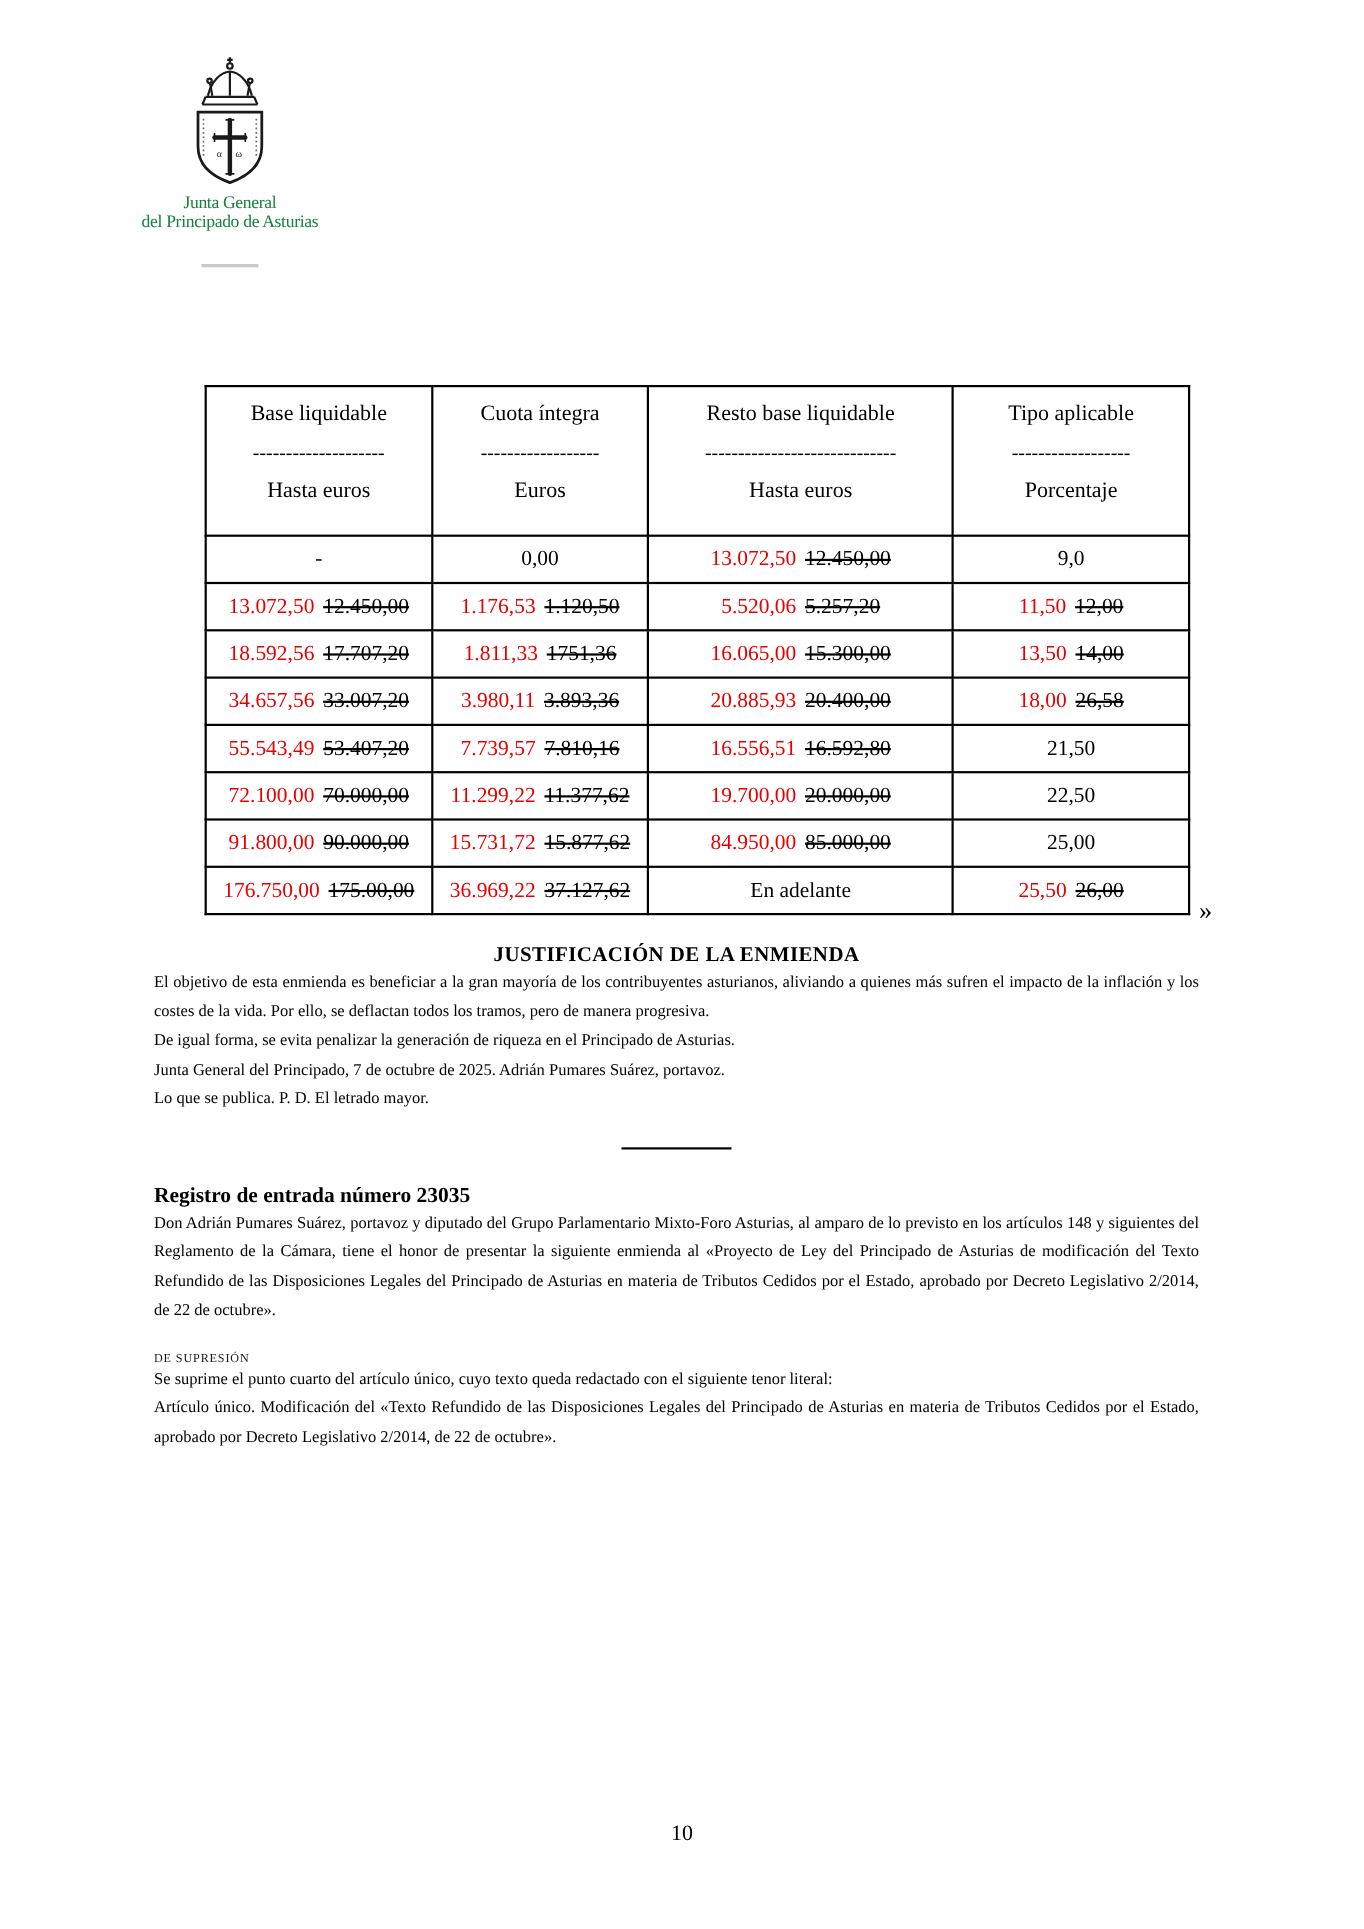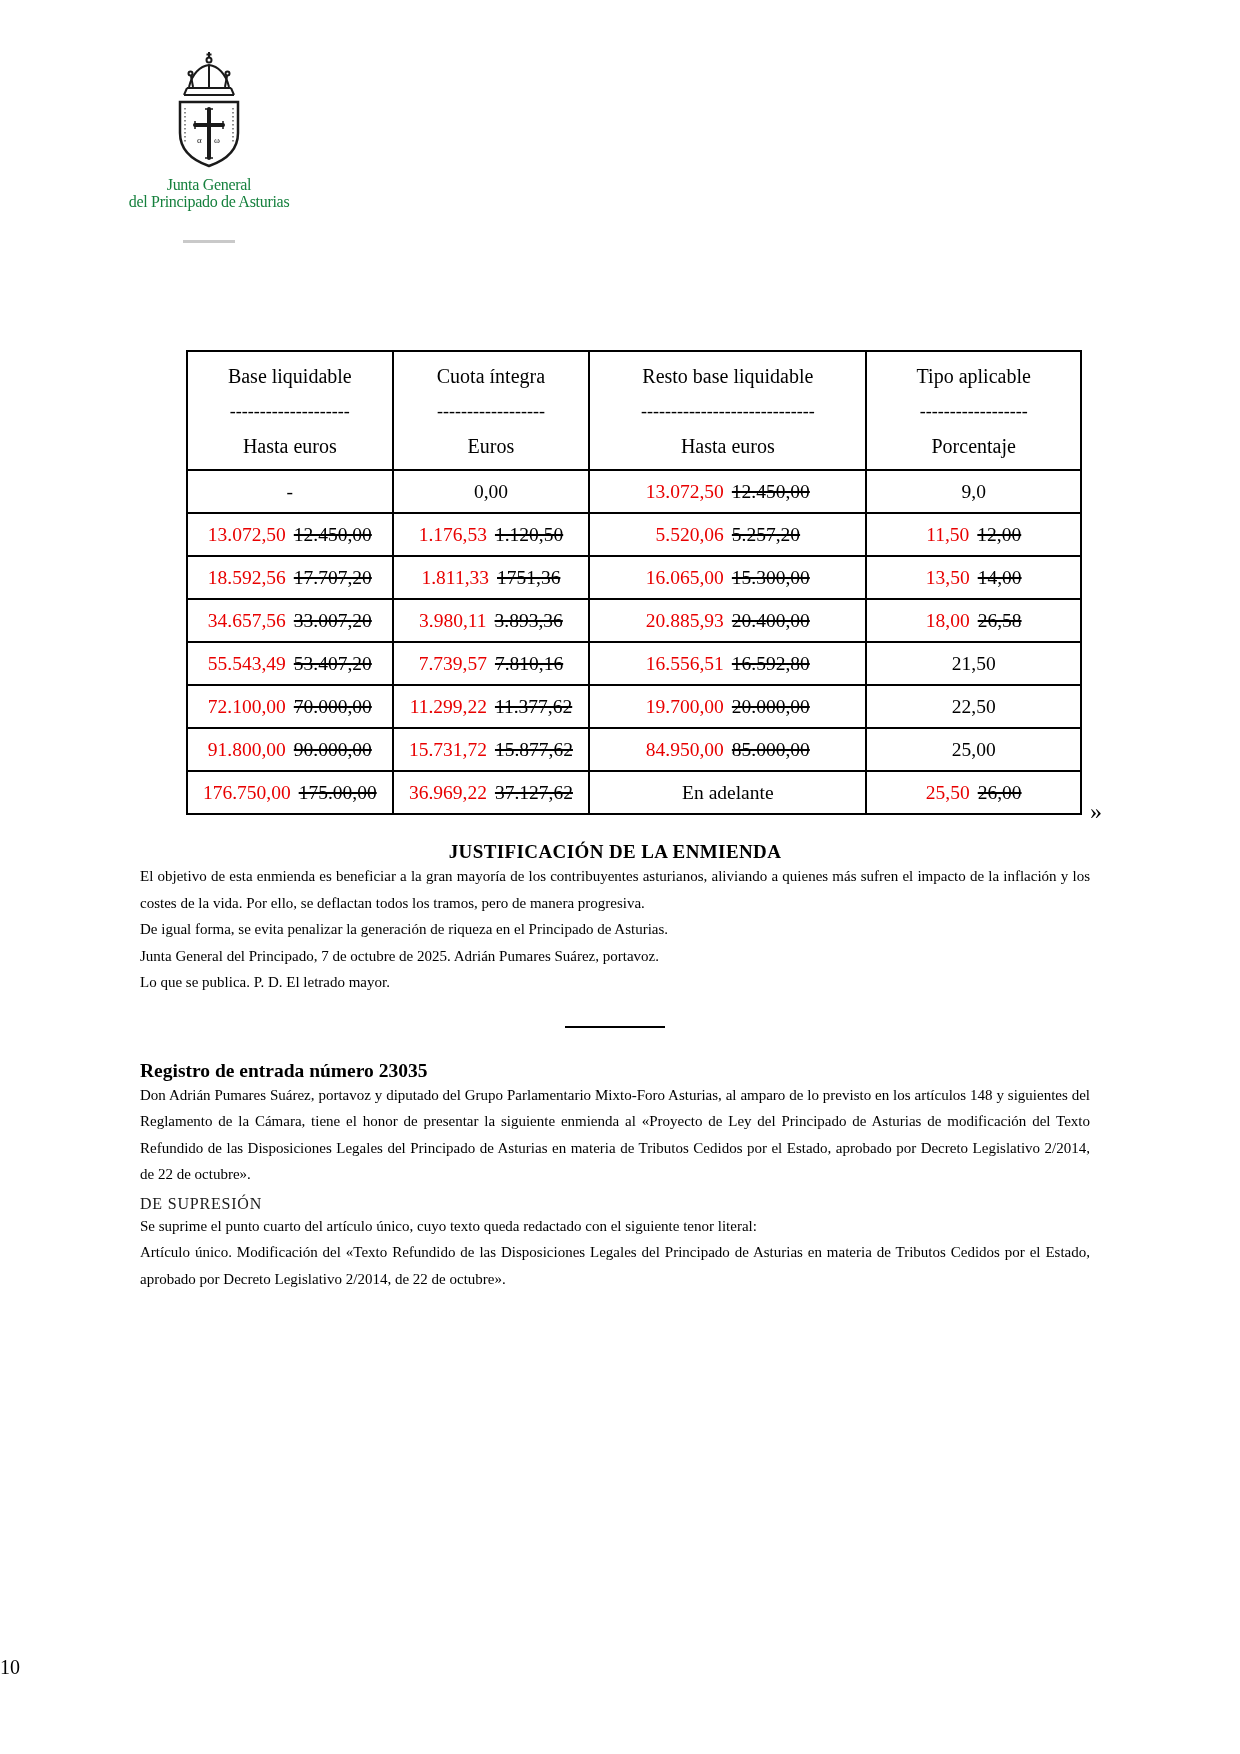--- a/index.html
+++ b/index.html
@@ -16,44 +16,44 @@
 
   
   .content { position:absolute; left:140px; top:350px; width:950px; }
 
   
   .table-wrap { position:relative; width:896px; margin-left:46px; }
   table.brackets { border-collapse:collapse; width:100%; table-layout:fixed; }
   .brackets th, .brackets td {
     border:2px solid #000; text-align:center; font-weight:normal; vertical-align:middle;
   }
-  .brackets th { padding:13px 4px 11px; font-size:20px;text-align:center; }
+  .brackets th { padding:13px 4px 28px; font-size:20px;text-align:center; }
   .brackets td { height:41px; font-size:19.5px; padding:0 2px; white-space:nowrap; }
   .h-title { margin-bottom:13px; }
   .h-dashes { white-space:nowrap; font-size:18px; letter-spacing:0; }
   .h-sub { margin-top:13px; }
   .val-new { color:#e80000; }
   .val-old { text-decoration:line-through; text-decoration-thickness:2px; margin-left:8px; }
   .close-quote { position:absolute; right:-20px; bottom:-10px; font-size:24px; color:#000; }
 
   
   .just-heading {
     font-size:19px; font-weight:bold; text-align:center;
     margin:26px 0 0; letter-spacing:0.4px;
   }
   p.body { font-size:15px; line-height:26.5px; margin:0; }
   p.just { text-align:justify; }
   .mt12 { margin-top:12px; } .mt14 { margin-top:14px; }
   .mt20 { margin-top:20px; } .mt8 { margin-top:8px; } .mt22 { margin-top:22px; }
   .center-rule { width:100px; border:none; border-top:2px solid #000; margin:30px auto 0; }
   .registry { margin:32px 0 0; font-size:19.5px; font-weight:bold; }
-  .supresion { margin:7px 0 0; font-size:16px; letter-spacing:0.8px; color:#1a1a1a; }
+  .supresion { margin:24px 0 0; font-size:11px; letter-spacing:0.8px; color:#1a1a1a; }
   .struck { text-decoration:line-through; text-decoration-thickness:2px; }
 
-  .page-number { position:absolute; top:1656px; left:0; width:100%; text-align:left; font-size:20px; }
+  .page-number { position:absolute; top:1656px; left:0; width:100%; text-align:center; font-size:20px; }
 </style>
 </head>
 <body>
 
 <div class="page">
 
   <header class="logo-block">
     <svg class="crest" width="96" height="122" viewBox="0 0 96 122" aria-hidden="true">
 
       <g fill="none" stroke="#1a1a1a" stroke-width="2">

